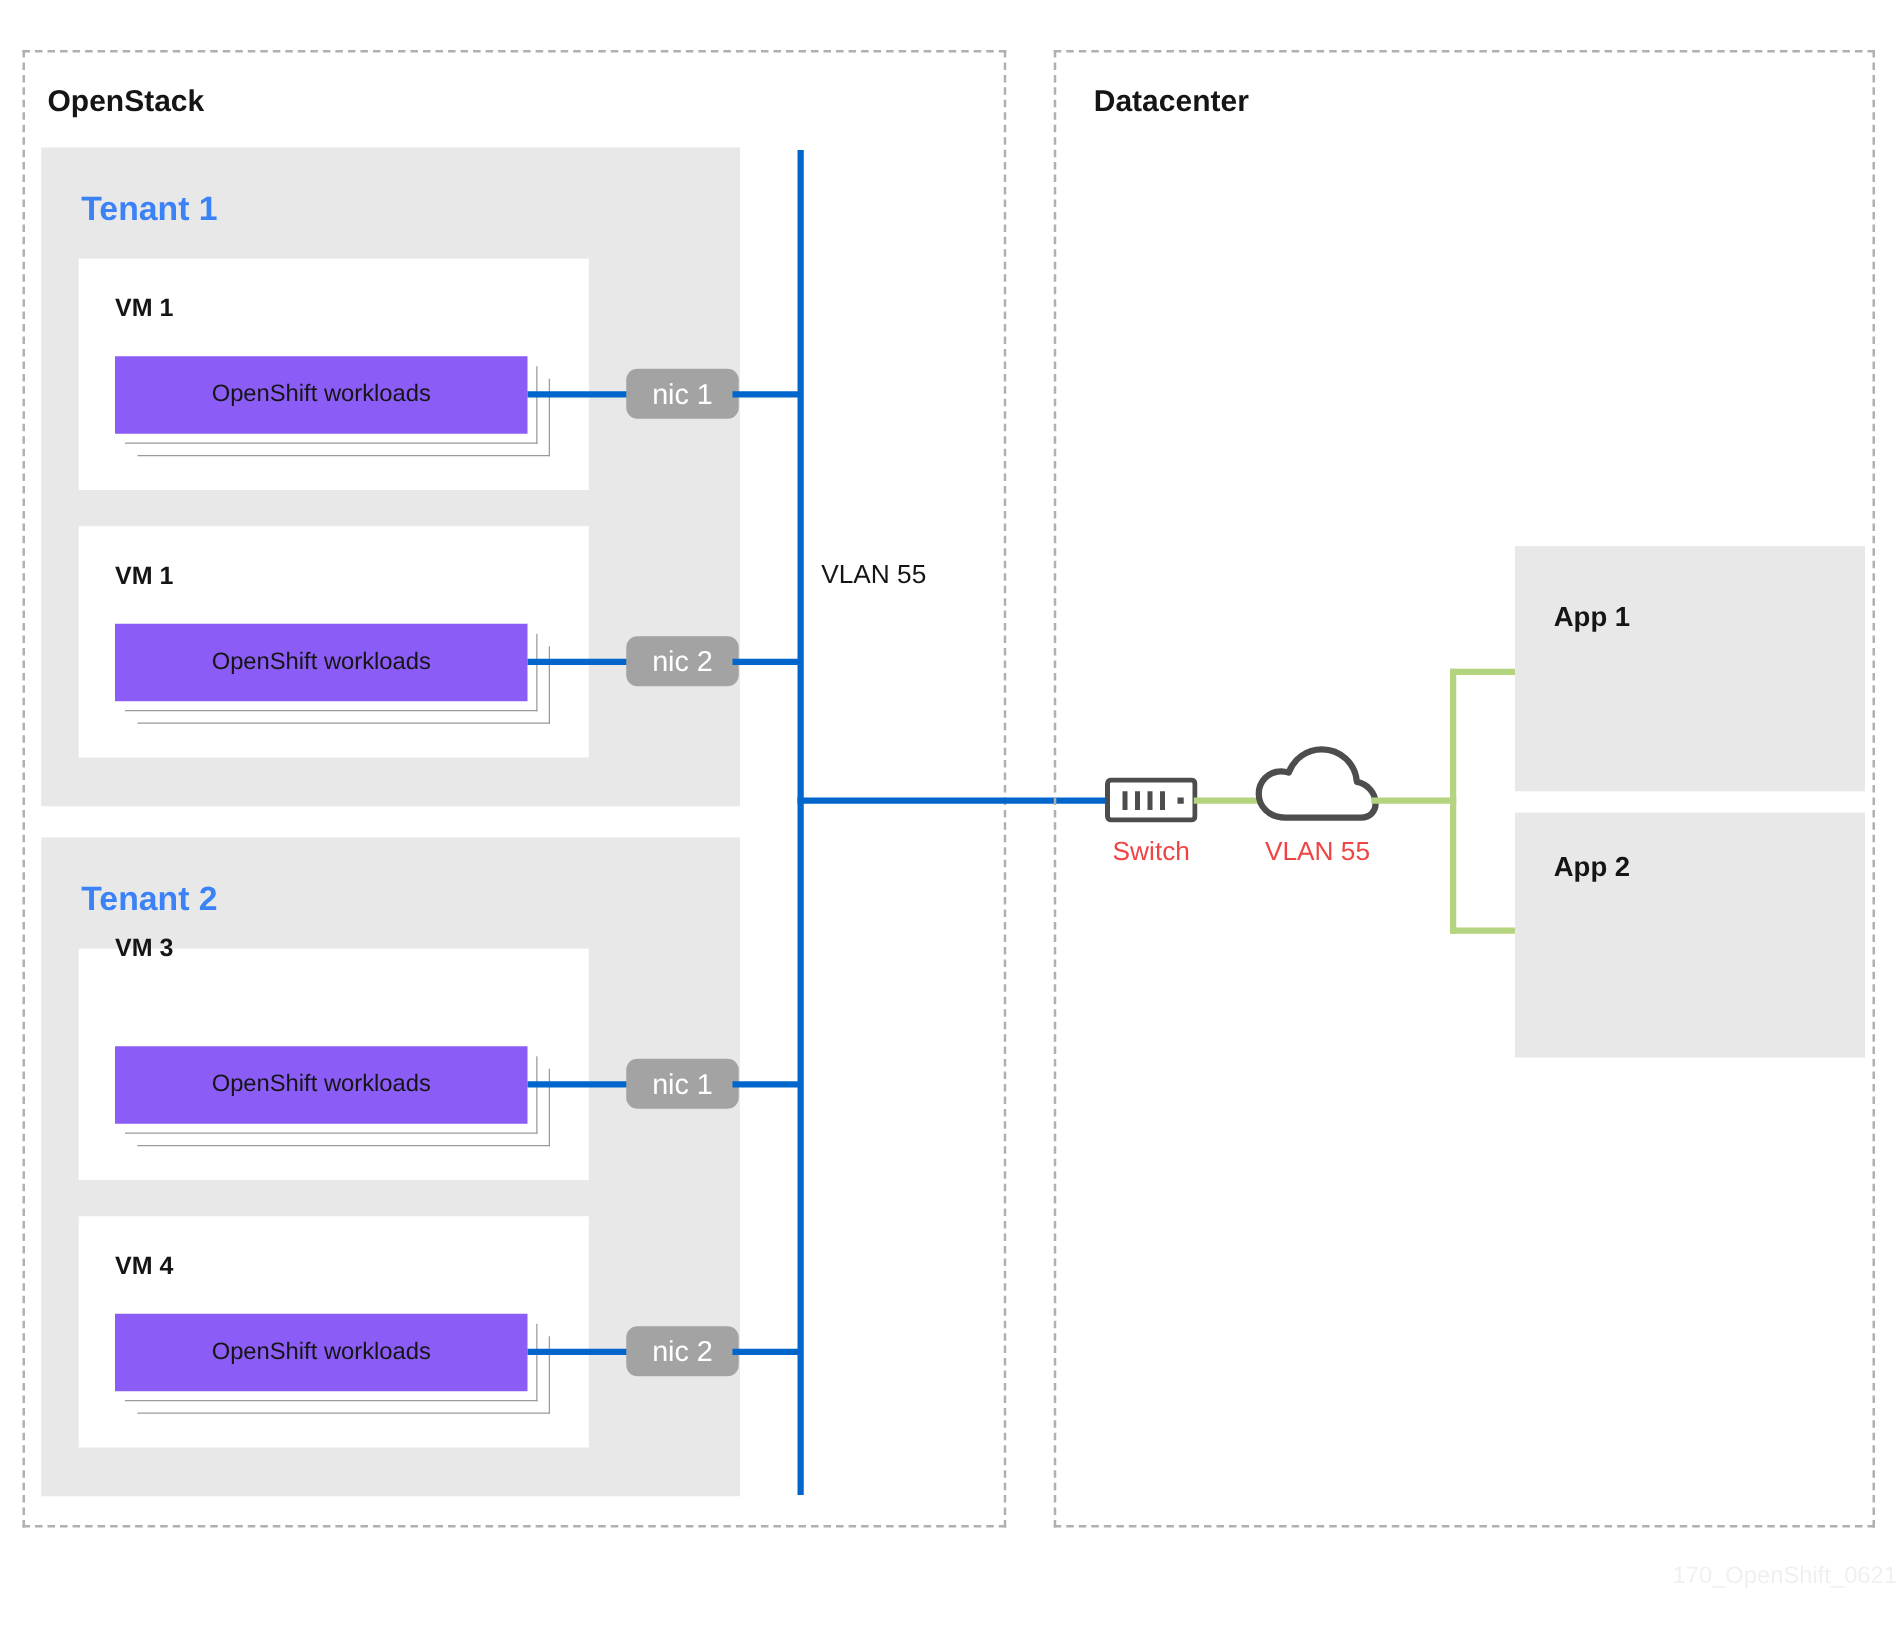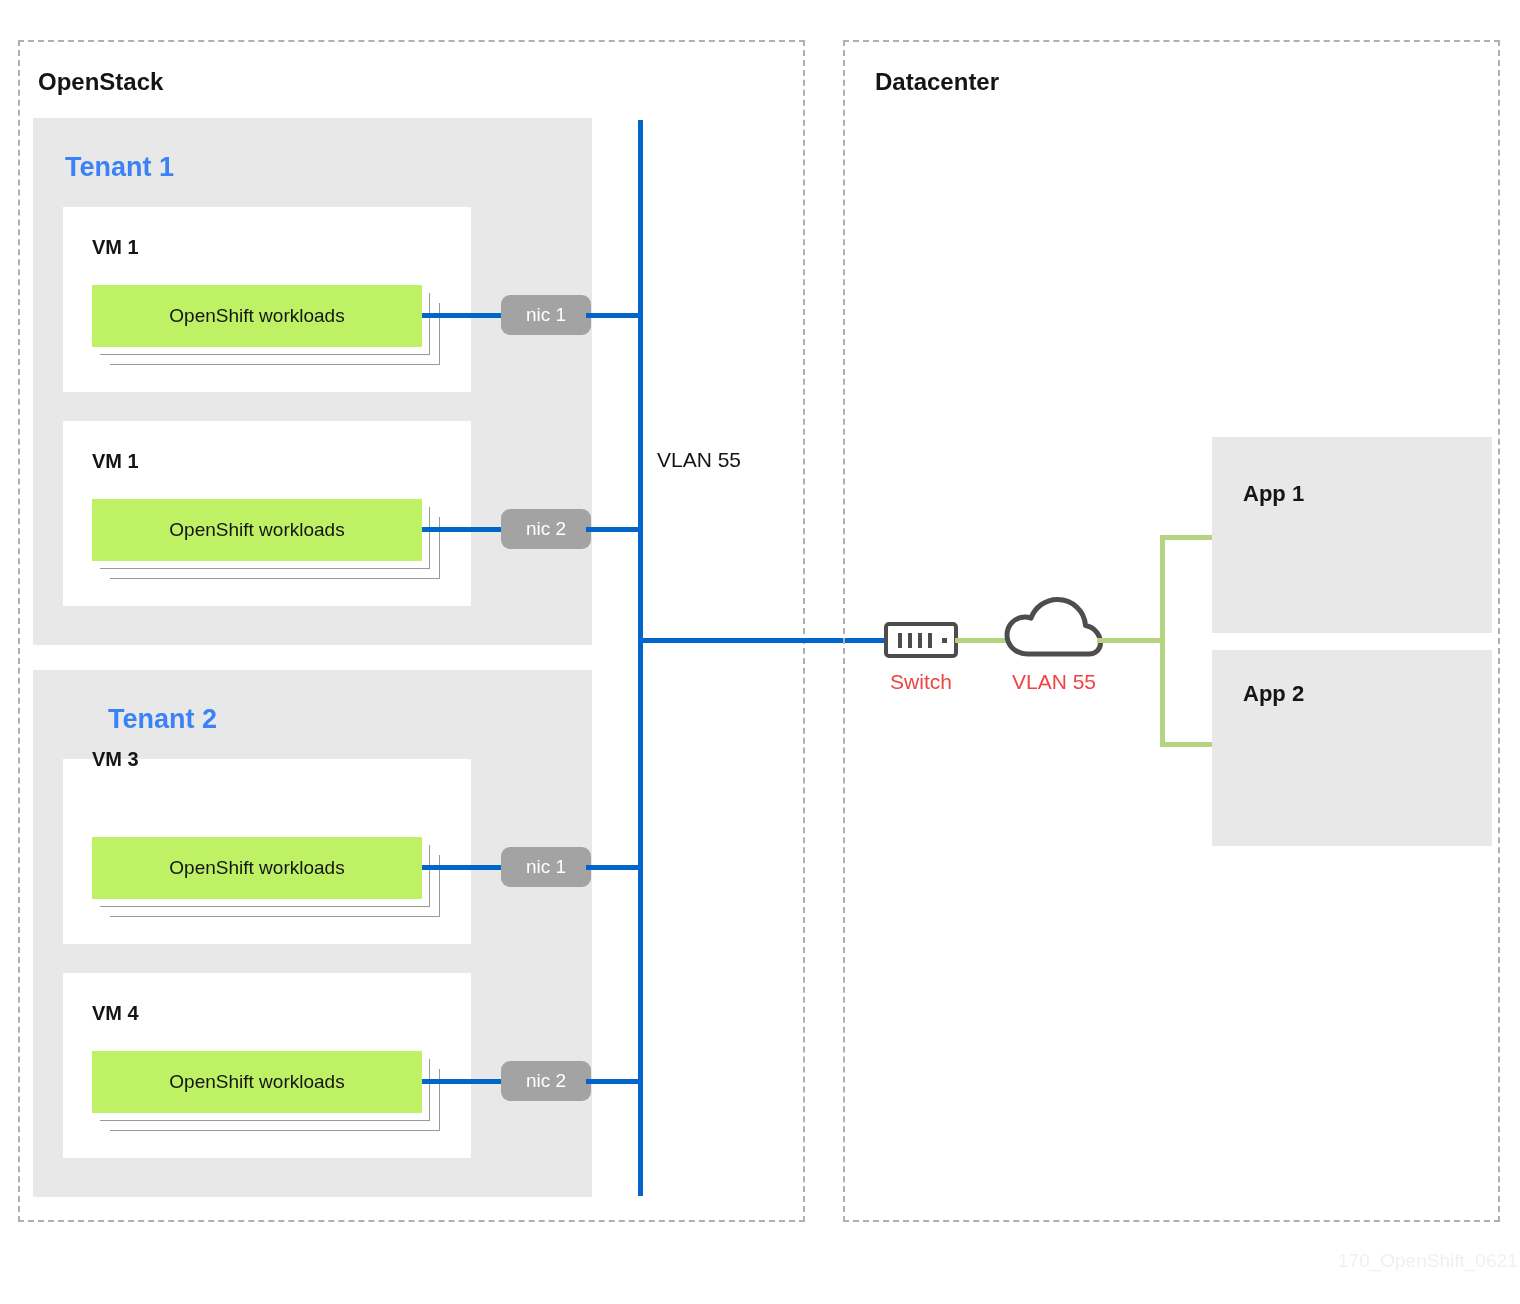--- a/index.html
+++ b/index.html
@@ -12,35 +12,35 @@
   .zone-title{position:absolute;font-size:24px;font-weight:bold;color:#151515;white-space:nowrap;}
 
   
   .tenant{position:absolute;background:#e8e8e8;box-sizing:border-box;}
   .tenant-title{position:absolute;font-size:27px;font-weight:bold;color:#3b82f6;white-space:nowrap;}
   .vmbox{position:absolute;background:#ffffff;box-sizing:border-box;}
   .vm-title{position:absolute;font-size:20px;font-weight:bold;color:#151515;white-space:nowrap;}
 
   
   .wl-wrap{position:absolute;}
-  .wl-card{position:absolute;left:0;top:0;width:330px;height:62px;background:#bef264;
+  .wl-card{position:absolute;left:0;top:0;width:330px;height:62px;background:#8b5cf6;
            display:flex;align-items:center;justify-content:center;box-sizing:border-box;}
   .wl-label{font-size:19px;color:#151515;white-space:nowrap;}
   .wl-sh{position:absolute;border:1.6px solid #9a9a9a;border-top:none;border-left:none;box-sizing:border-box;}
   .wl-sh1{left:8px;top:8px;width:330px;height:62px;}
   .wl-sh2{left:18px;top:18px;width:330px;height:62px;}
 
   
   .blue-v{position:absolute;width:5px;background:#0066cc;}
   .blue-h{position:absolute;height:5px;background:#0066cc;}
   .green-seg{position:absolute;background:#b5d47f;}
 
   
   .nic{position:absolute;height:40px;background:#a3a3a3;border-radius:9px;
-       display:flex;align-items:center;justify-content:center;color:#ffffff;font-size:19px;}
+       display:flex;align-items:center;justify-content:center;color:#ffffff;font-size:23px;}
 
   
   .pn-title{position:absolute;font-size:21px;font-weight:bold;line-height:26px;color:#151515;}
   .pn-sub{position:absolute;font-size:21px;color:#151515;white-space:nowrap;}
 
   
   .icon-cap{position:absolute;font-size:21px;color:#ef4444;white-space:nowrap;text-align:center;}
 
   
   .appbox{position:absolute;background:#e8e8e8;box-sizing:border-box;}
@@ -84,21 +84,21 @@
       <span class="wl-label">OpenShift workloads</span>
     </div>
   </div>
   <div class="blue-h" style="left:422px;top:527px;width:84px;"></div>
   <div class="nic" style="left:501px;top:509px;width:90px;">
     <span>nic 2</span>
   </div>
   <div class="blue-h" style="left:586px;top:527px;width:55px;"></div>
 
   <div class="tenant" style="left:33px;top:670px;width:559px;height:527px;"></div>
-  <div class="tenant-title" style="left:65px;top:704px;margin-left:43px;">Tenant 2</div>
+  <div class="tenant-title" style="left:65px;top:704px;">Tenant 2</div>
 
   <div class="vmbox" style="left:63px;top:759px;width:408px;height:185px;"></div>
   <div class="vm-title" style="left:92px;top:748px;text-align:center;">VM 3</div>
   <div class="wl-wrap" style="left:92px;top:837px;width:360px;height:90px;">
     <div class="wl-sh wl-sh2"></div>
     <div class="wl-sh wl-sh1"></div>
     <div class="wl-card">
       <span class="wl-label">OpenShift workloads</span>
     </div>
   </div>

